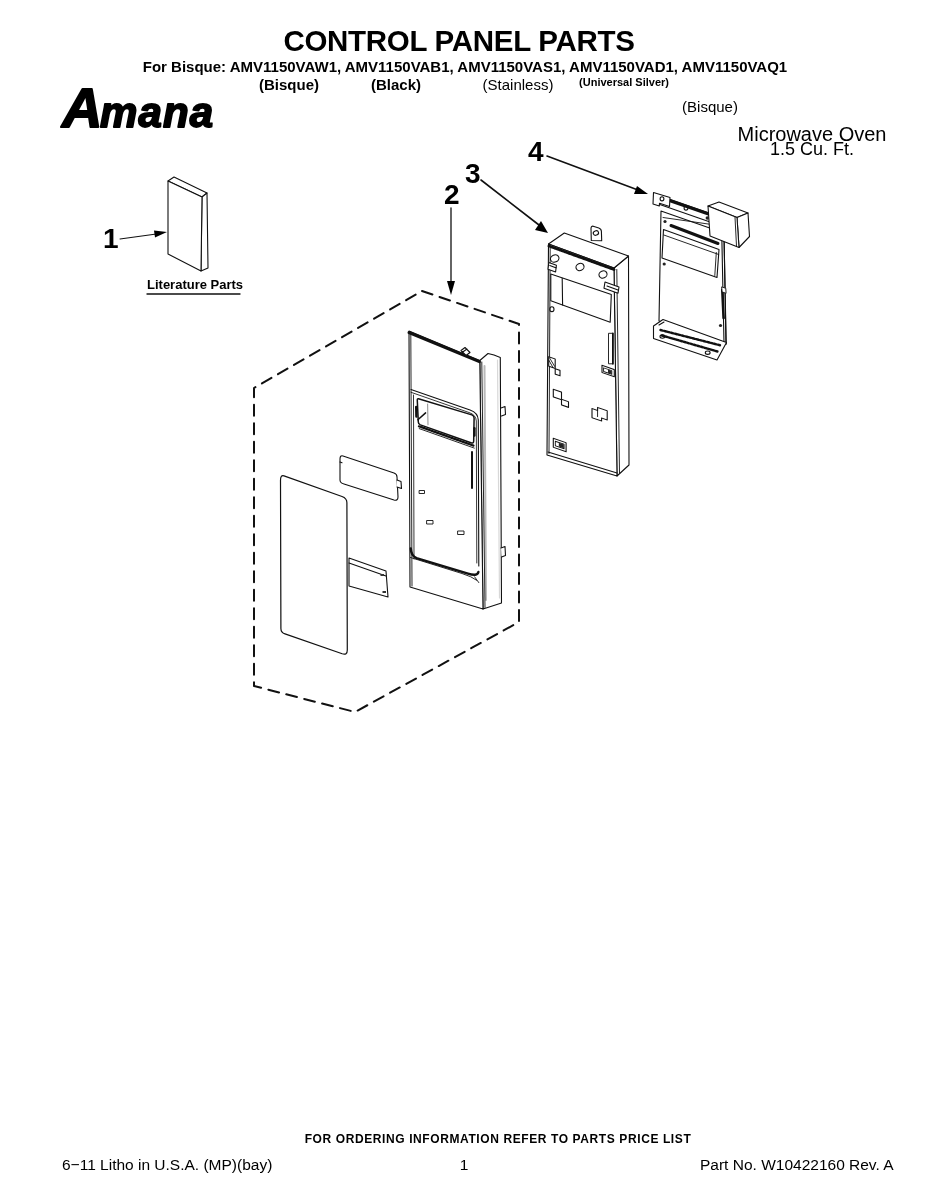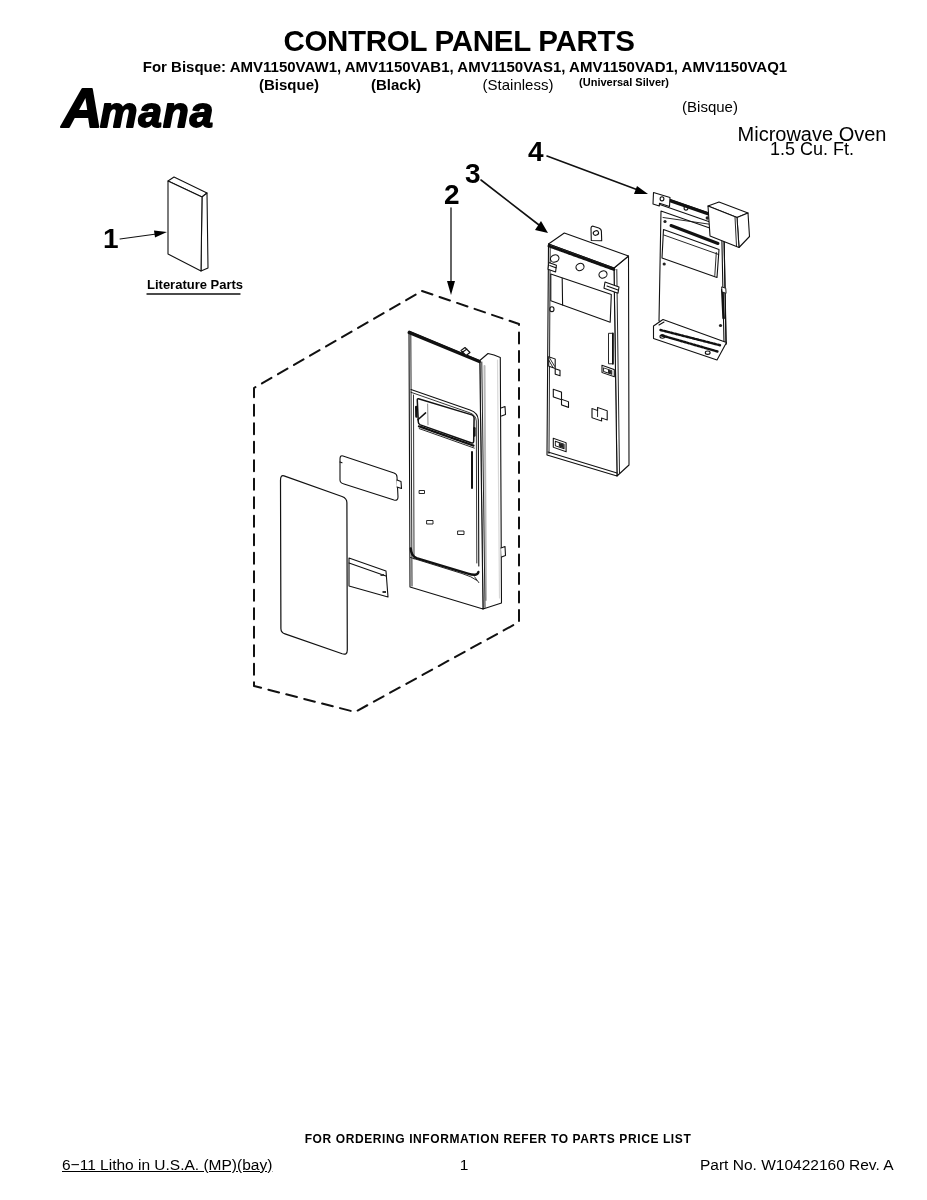--- a/index.html
+++ b/index.html
@@ -16,21 +16,21 @@
   <div class="abs ctr" style="left:465px;top:58px;font-size:15px;font-weight:bold;">For Bisque: AMV1150VAW1, AMV1150VAB1, AMV1150VAS1, AMV1150VAD1, AMV1150VAQ1</div>
   <div class="abs ctr" style="left:289px;top:76px;font-size:15px;font-weight:bold;">(Bisque)</div>
   <div class="abs ctr" style="left:396px;top:76px;font-size:15px;font-weight:bold;">(Black)</div>
   <div class="abs ctr" style="left:518px;top:76px;font-size:15px;font-weight:normal;">(Stainless)</div>
   <div class="abs ctr" style="left:624px;top:76px;font-size:11px;font-weight:bold;">(Universal Silver)</div>
   <div class="abs ctr" style="left:710px;top:76px;font-size:15px;font-weight:normal;margin-top:22px;">(Bisque)</div>
   <div class="abs ctr" style="left:812px;top:123px;font-size:20px;">Microwave Oven</div>
   <div class="abs ctr" style="left:812px;top:139px;font-size:18px;">1.5 Cu. Ft.</div>
 
   <div class="abs ctr" style="left:450px;top:1132px;font-size:12px;font-weight:bold;letter-spacing:0.6px;margin-left:48px;">FOR ORDERING INFORMATION REFER TO PARTS PRICE LIST</div>
-  <div class="abs" style="left:62px;top:1156px;font-size:15.5px;text-decoration:underline;">6−11 Litho in U.S.A. (MP)(bay)</div>
+  <div class="abs" style="left:62px;top:1156px;font-size:15.5px;">6−11 Litho in U.S.A. (MP)(bay)</div>
   <div class="abs ctr" style="left:464px;top:1156px;font-size:15.5px;">1</div>
   <div class="abs" style="left:700px;top:1156px;font-size:15.5px;">Part No. W10422160 Rev. A</div>
 
   <svg class="abs" style="left:0;top:0;" width="927" height="1200" viewBox="0 0 927 1200" fill="none" stroke="#111" stroke-width="1.1" stroke-linejoin="round" stroke-linecap="round">
 
     <g id="amana">
       <text x="62" y="127" font-family="Liberation Sans, sans-serif" font-style="italic" font-weight="bold" font-size="56" fill="#000" stroke="#000" stroke-width="1.8" letter-spacing="-2">A</text>
       <text x="100" y="127" font-family="Liberation Sans, sans-serif" font-style="italic" font-weight="bold" font-size="42" fill="#000" stroke="#000" stroke-width="1.8" letter-spacing="1.1">mana</text>
     </g>
 

